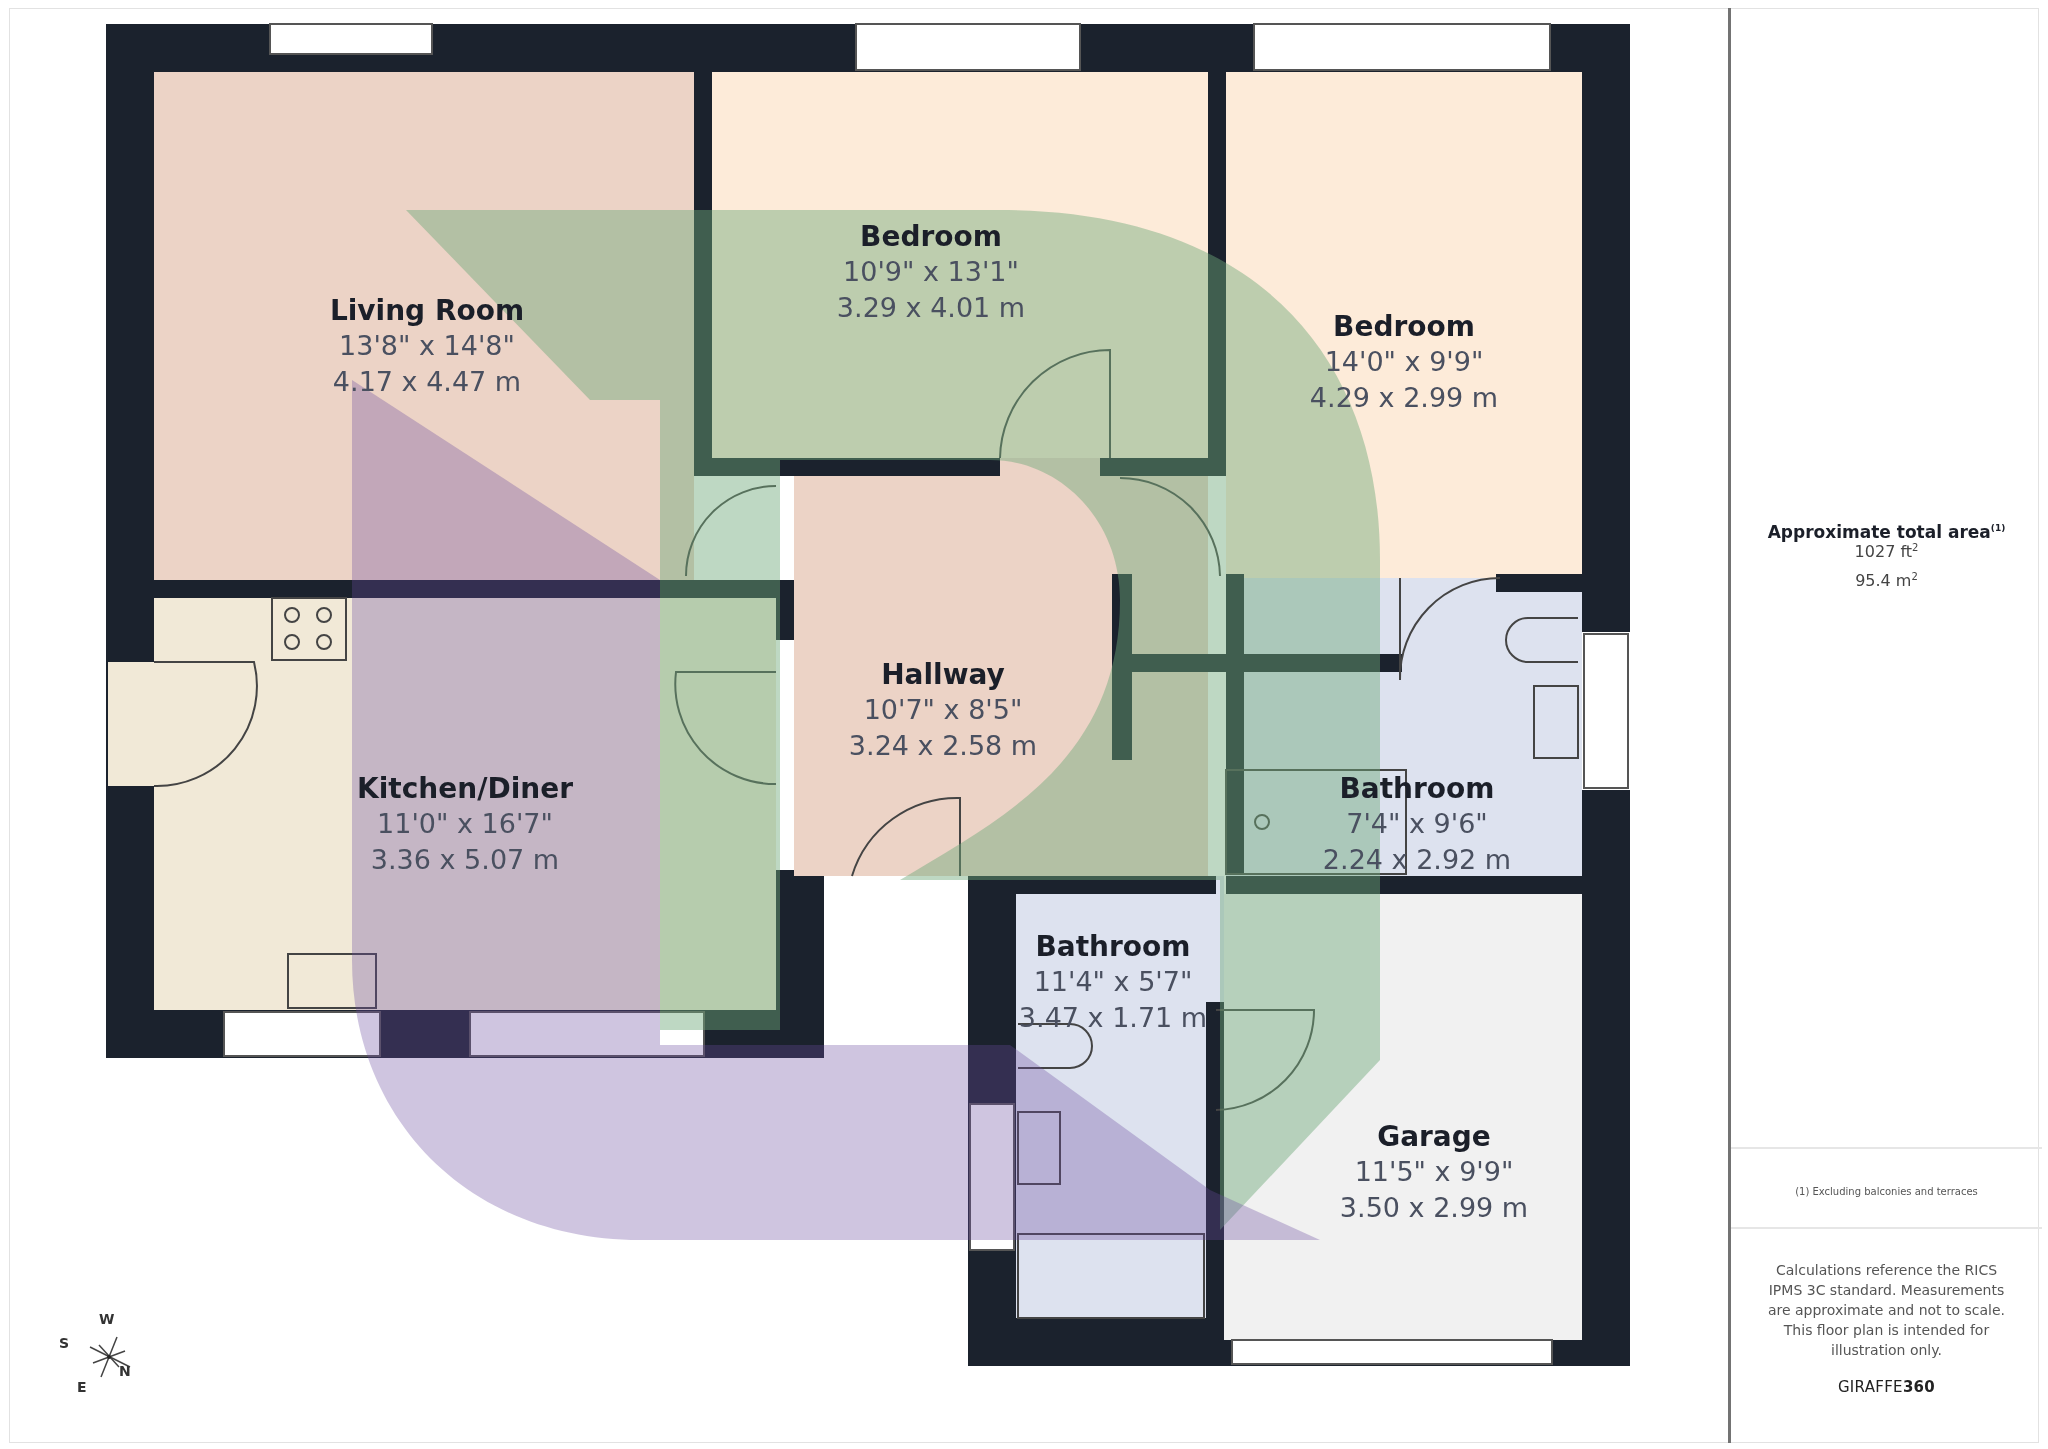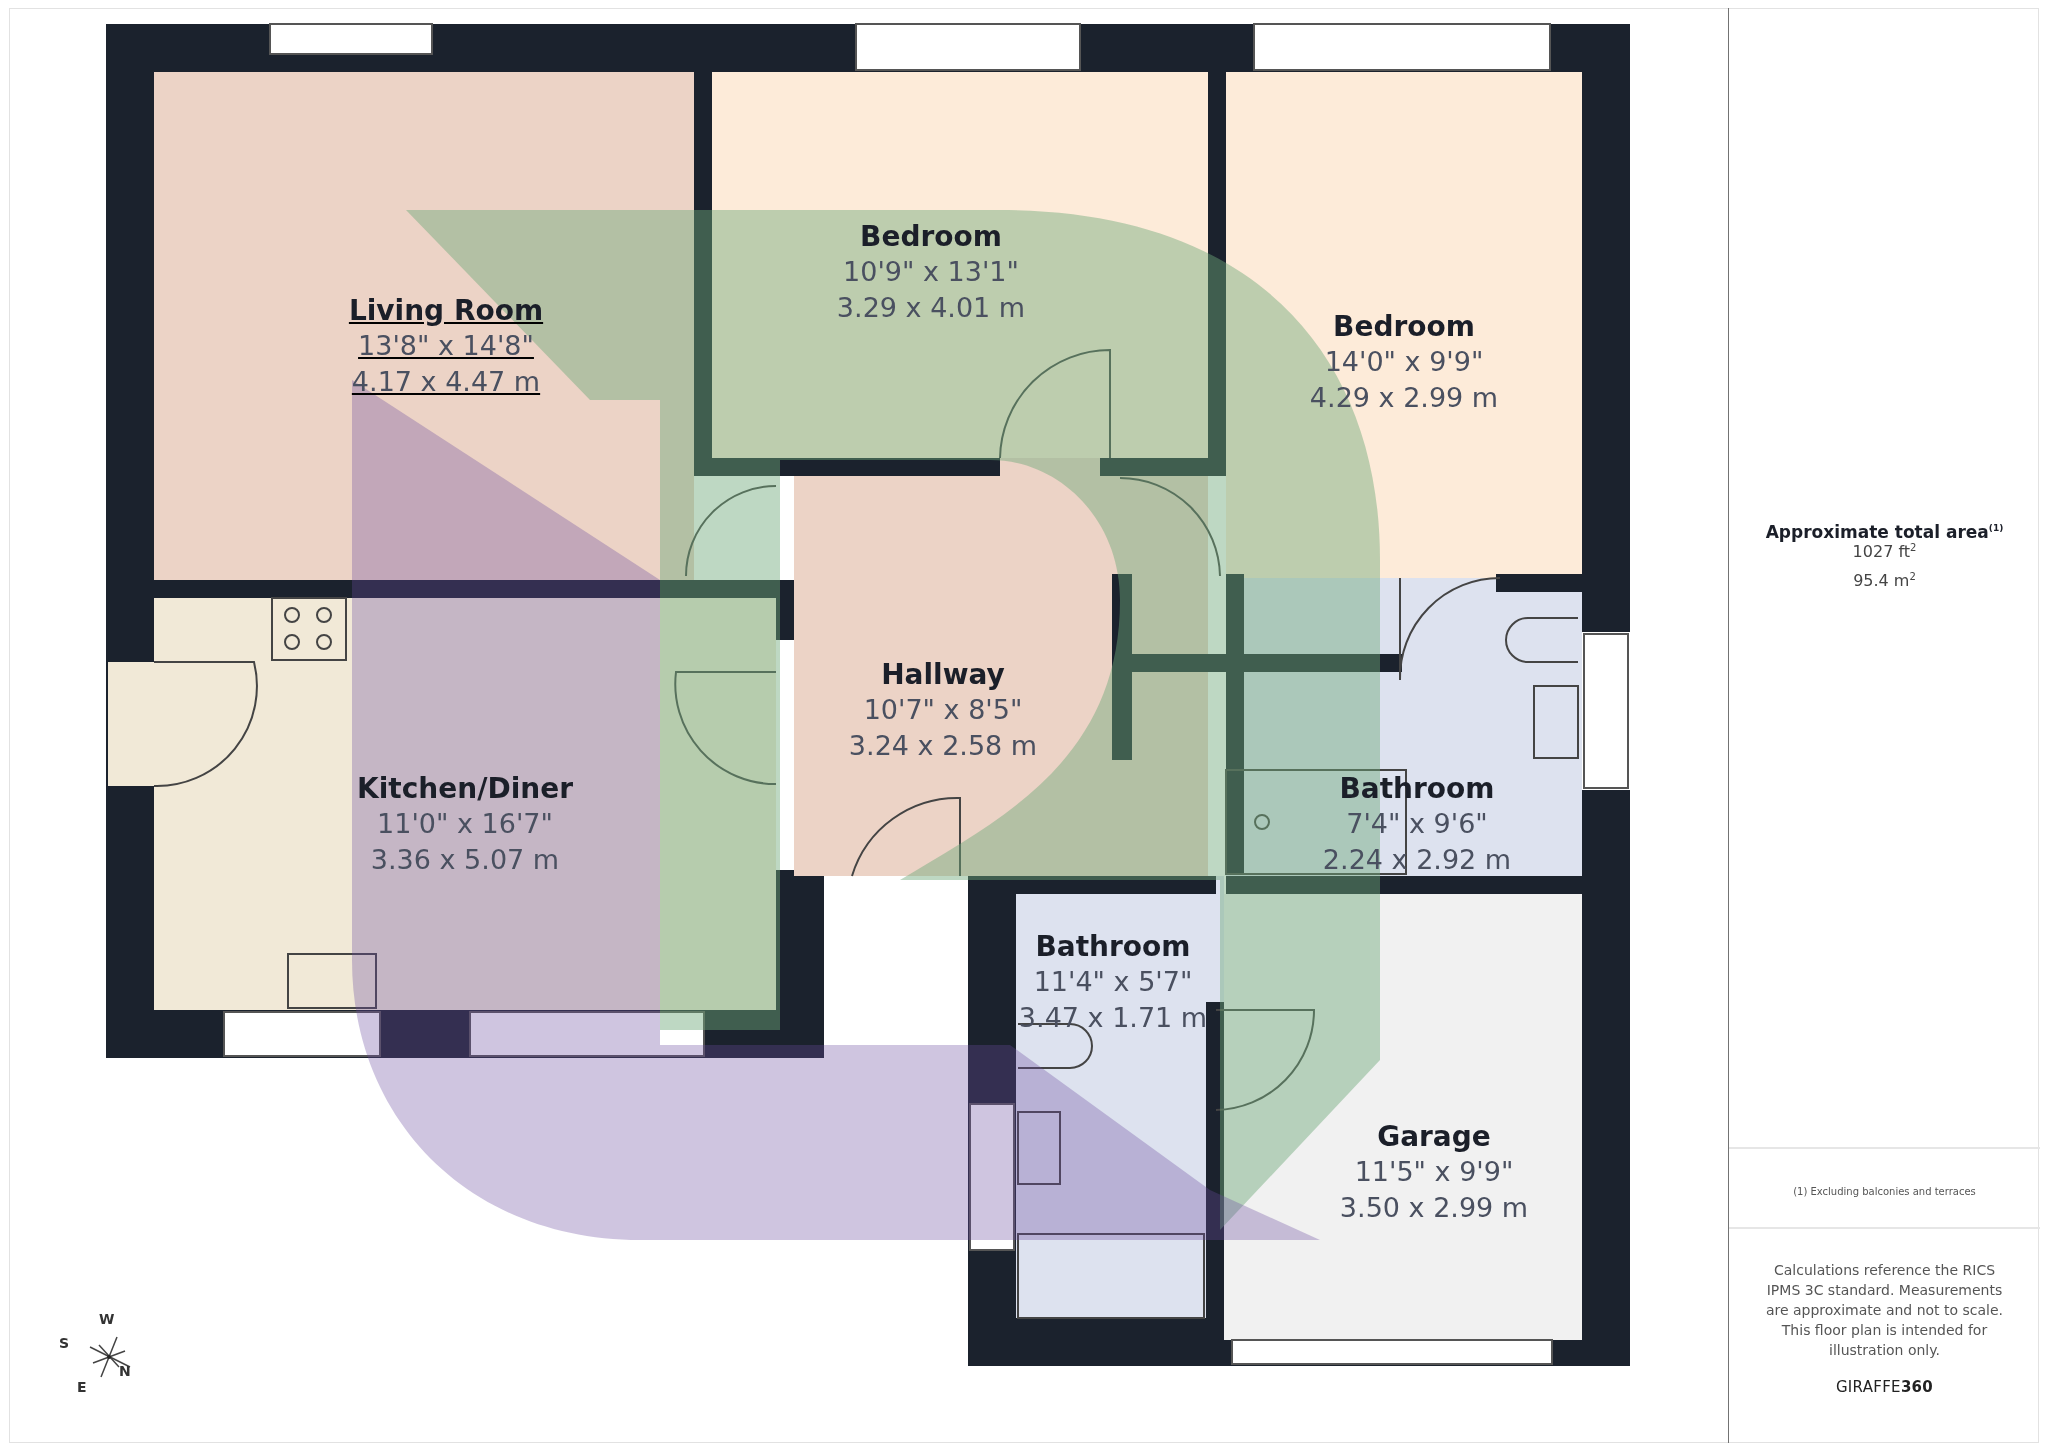--- a/index.html
+++ b/index.html
@@ -3,21 +3,21 @@
 <meta charset="utf-8">
 <style>
   html, body { margin:0; padding:0; }
   body { width:2048px; height:1449px; background:#ffffff; position:relative; overflow:hidden; font-family:"DejaVu Sans", "Liberation Sans", sans-serif; }
   .frame { position:absolute; left:9px; top:8px; width:2030px; height:1435px; border:1px solid #e2e2e2; box-sizing:border-box; }
   .plan { position:absolute; left:0; top:0; width:1728px; height:1449px; }
   .plan svg { position:absolute; left:0; top:0; }
   .room-label { position:absolute; text-align:center; transform:translateX(-50%); white-space:nowrap;margin-top:36px; }
   .room-name { font-weight:bold; font-size:28px; color:#1b1f29; line-height:34px; }
   .room-dim { font-size:27px; color:#4a5060; line-height:36px; }
-  .sidebar { position:absolute; left:1728px; top:8px; width:311px; height:1435px; border-left:1px solid #737373; }
+  .sidebar { position:absolute; left:1728px; top:8px; width:311px; height:1435px; border-left:3px solid #737373; }
   .sb-section { position:absolute; left:0; width:100%; text-align:center; color:#333; }
   .sb-title { font-weight:bold; font-size:17px; color:#1b1f29; }
   .sb-title sup { font-size:9px; }
   .sb-val { font-size:16px; color:#444; }
   .sb-val sup { font-size:10px; }
   .sb-divider { position:absolute; left:0; width:100%; border-top:2px solid #e6e6e6; }
   .sb-note { font-size:10px; color:#555; }
   .sb-disclaimer { font-size:14px; color:#555; line-height:20px; padding:0 28px; }
   .sb-brand { font-size:15px; color:#222; margin-top:18px; letter-spacing:0.3px; }
   .sb-brand b { font-weight:bold; }
@@ -103,21 +103,21 @@
       <path d="M852 876 A110 110 0 0 1 960 798 L960 876"></path>
       <path d="M1400 578 L1400 680 A100 100 0 0 1 1500 578"></path>
       <path d="M1216 1010 L1314 1010 A100 100 0 0 1 1216 1110"></path>
     </g>
 
     <path d="M406 210 L1000 210 C1260 210 1380 360 1380 560 L1380 1060 L1220 1230 L1220 880 L900 880 C1000 820 1120 760 1120 600 C1120 520 1060 460 990 460 L780 460 L780 1030 L660 1030 L660 400 L590 400 Z" fill="#6fa87a" opacity="0.45"></path>
 
     <path d="M352 380 L660 580 L660 1045 L1010 1045 L1210 1190 L1320 1240 L640 1240 C470 1240 352 1120 352 960 Z" fill="#6b4a9e" opacity="0.32"></path>
   </svg>
 
-  <div class="room-label" style="left:446px; top:258px;text-decoration:underline;">
+  <div class="room-label" style="left:427px; top:258px;">
     <div class="room-name">Living Room</div>
     <div class="room-dim">13'8" x 14'8"</div>
     <div class="room-dim">4.17 x 4.47 m</div>
   </div>
   <div class="room-label" style="left:931px; top:184px;">
     <div class="room-name">Bedroom</div>
     <div class="room-dim">10'9" x 13'1"</div>
     <div class="room-dim">3.29 x 4.01 m</div>
   </div>
   <div class="room-label" style="left:1404px; top:274px;">

